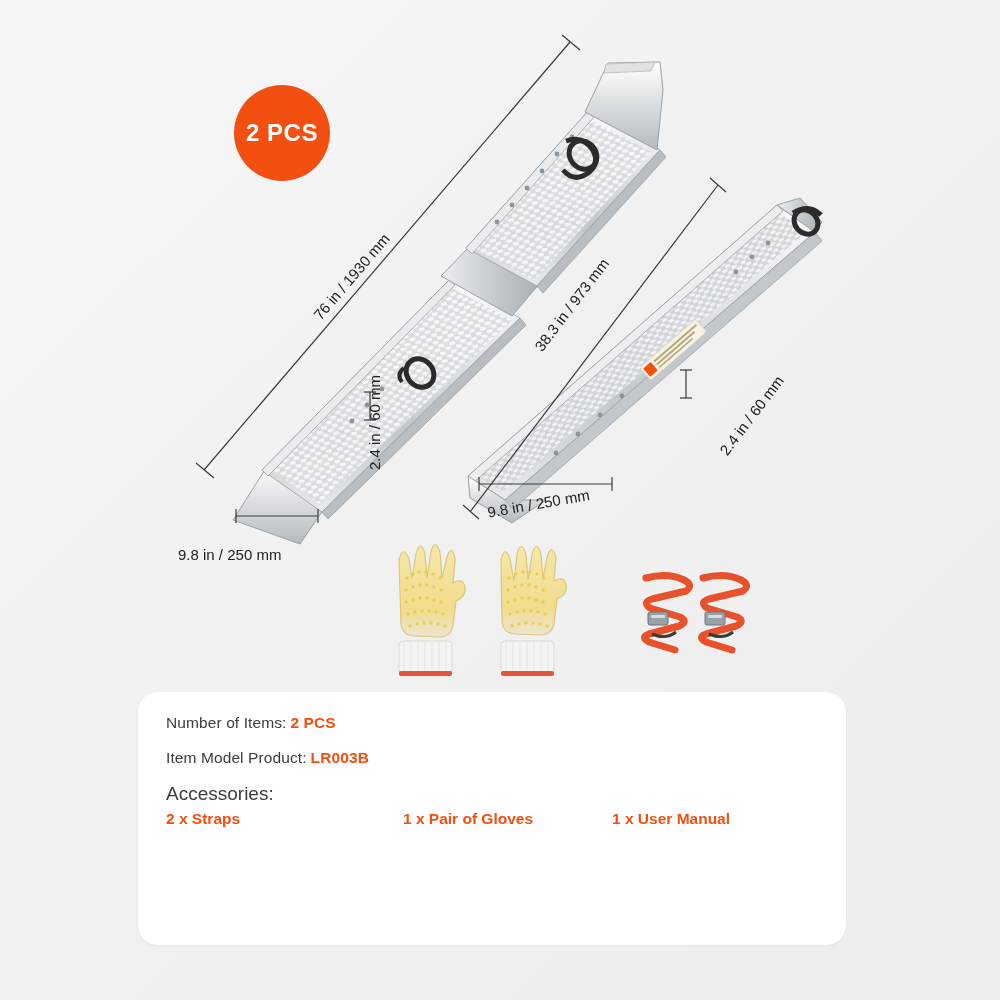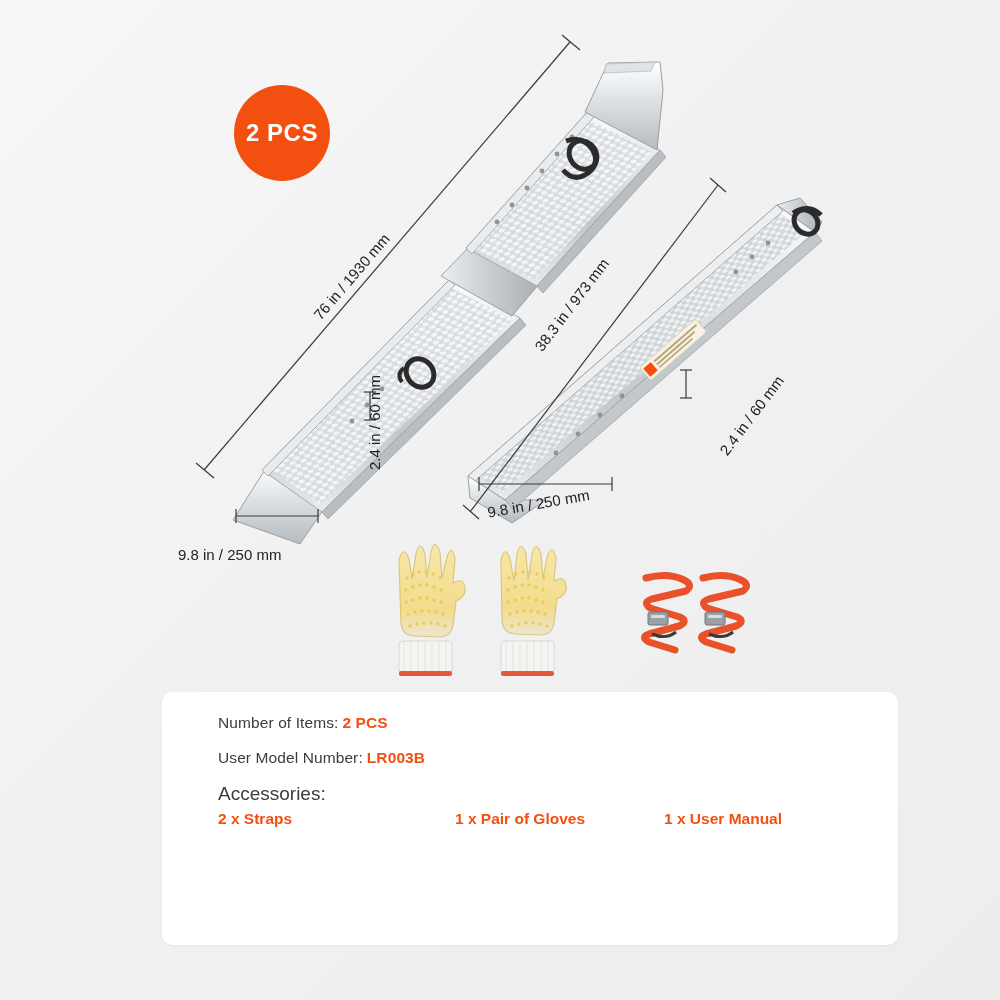--- a/index.html
+++ b/index.html
@@ -51,28 +51,27 @@
     left: 0;
     top: 0;
     width: 1000px;
     height: 1000px;
     pointer-events: none;
   }
 
   
   .spec-card {
     position: absolute;
-    left: 162px;
+    left: 138px;
     top: 692px;
     width: 708px;
     height: 253px;
     background: #ffffff;
-    border-radius: 10px;
+    border-radius: 20px;
     box-shadow: 0 1px 3px rgba(0,0,0,0.05);
-    padding-left: 28px;
   }
   .spec-rows {
     padding: 22px 0 0 28px;
   }
   .spec-row {
     font-size: 15.5px;
     color: #3c3c3c;
     margin-bottom: 16.5px;
     letter-spacing: 0.1px;
   }
@@ -360,21 +359,21 @@
   <div class="dimlabel" style="left:716px; top:448px; transform: rotate(-52.8deg);">2.4 in / 60 mm</div>
 
   <div class="dimlabel" style="left:486px; top:504px; transform: rotate(-10deg);">9.8 in / 250 mm</div>
 
   <div class="spec-card">
     <div class="spec-rows">
       <div class="spec-row">
         <span>Number of Items:</span><span class="val">2 PCS</span>
       </div>
       <div class="spec-row">
-        <span>User Model Number:</span><span class="val">LR003B</span>
+        <span>Item Model Product:</span><span class="val">LR003B</span>
       </div>
       <div class="acc-label">Accessories:</div>
       <div class="acc-items">
         <div>2 x Straps</div>
         <div>1 x Pair of Gloves</div>
         <div>1 x User Manual</div>
       </div>
     </div>
   </div>
 

